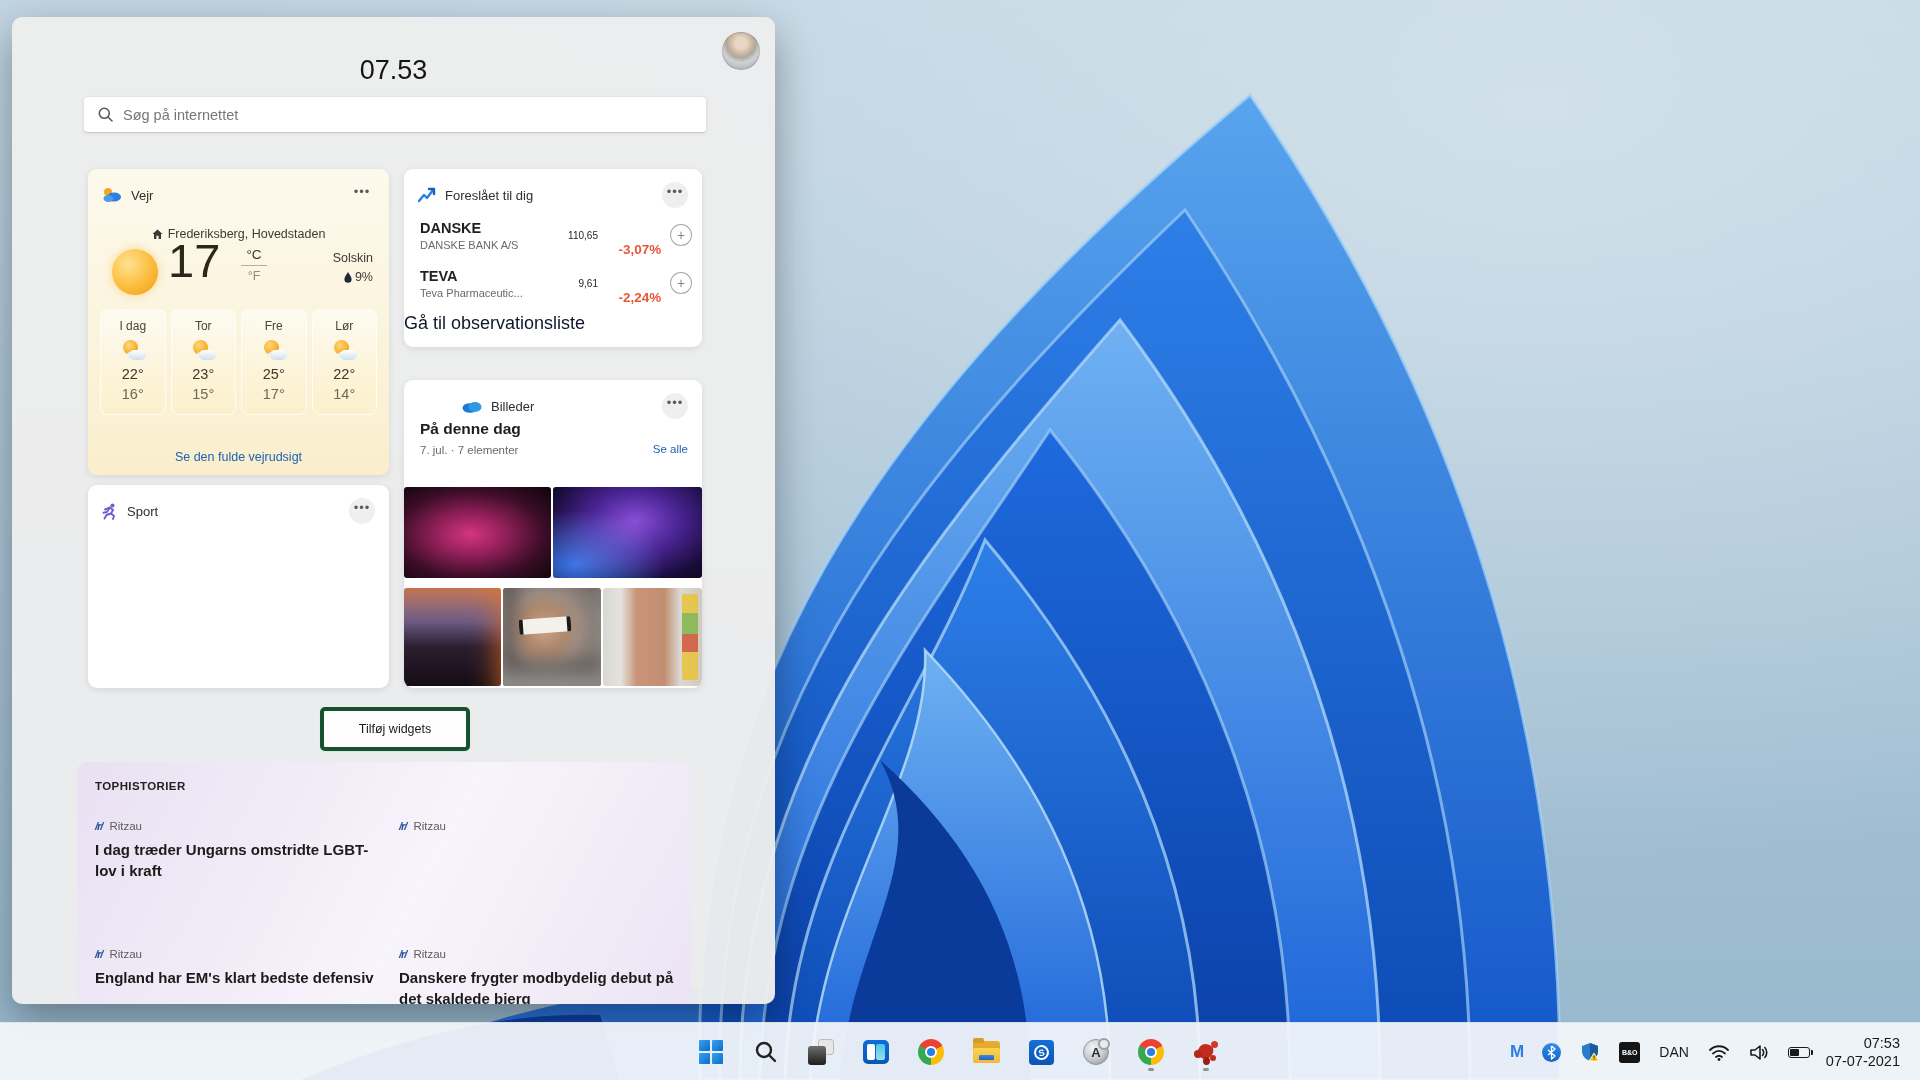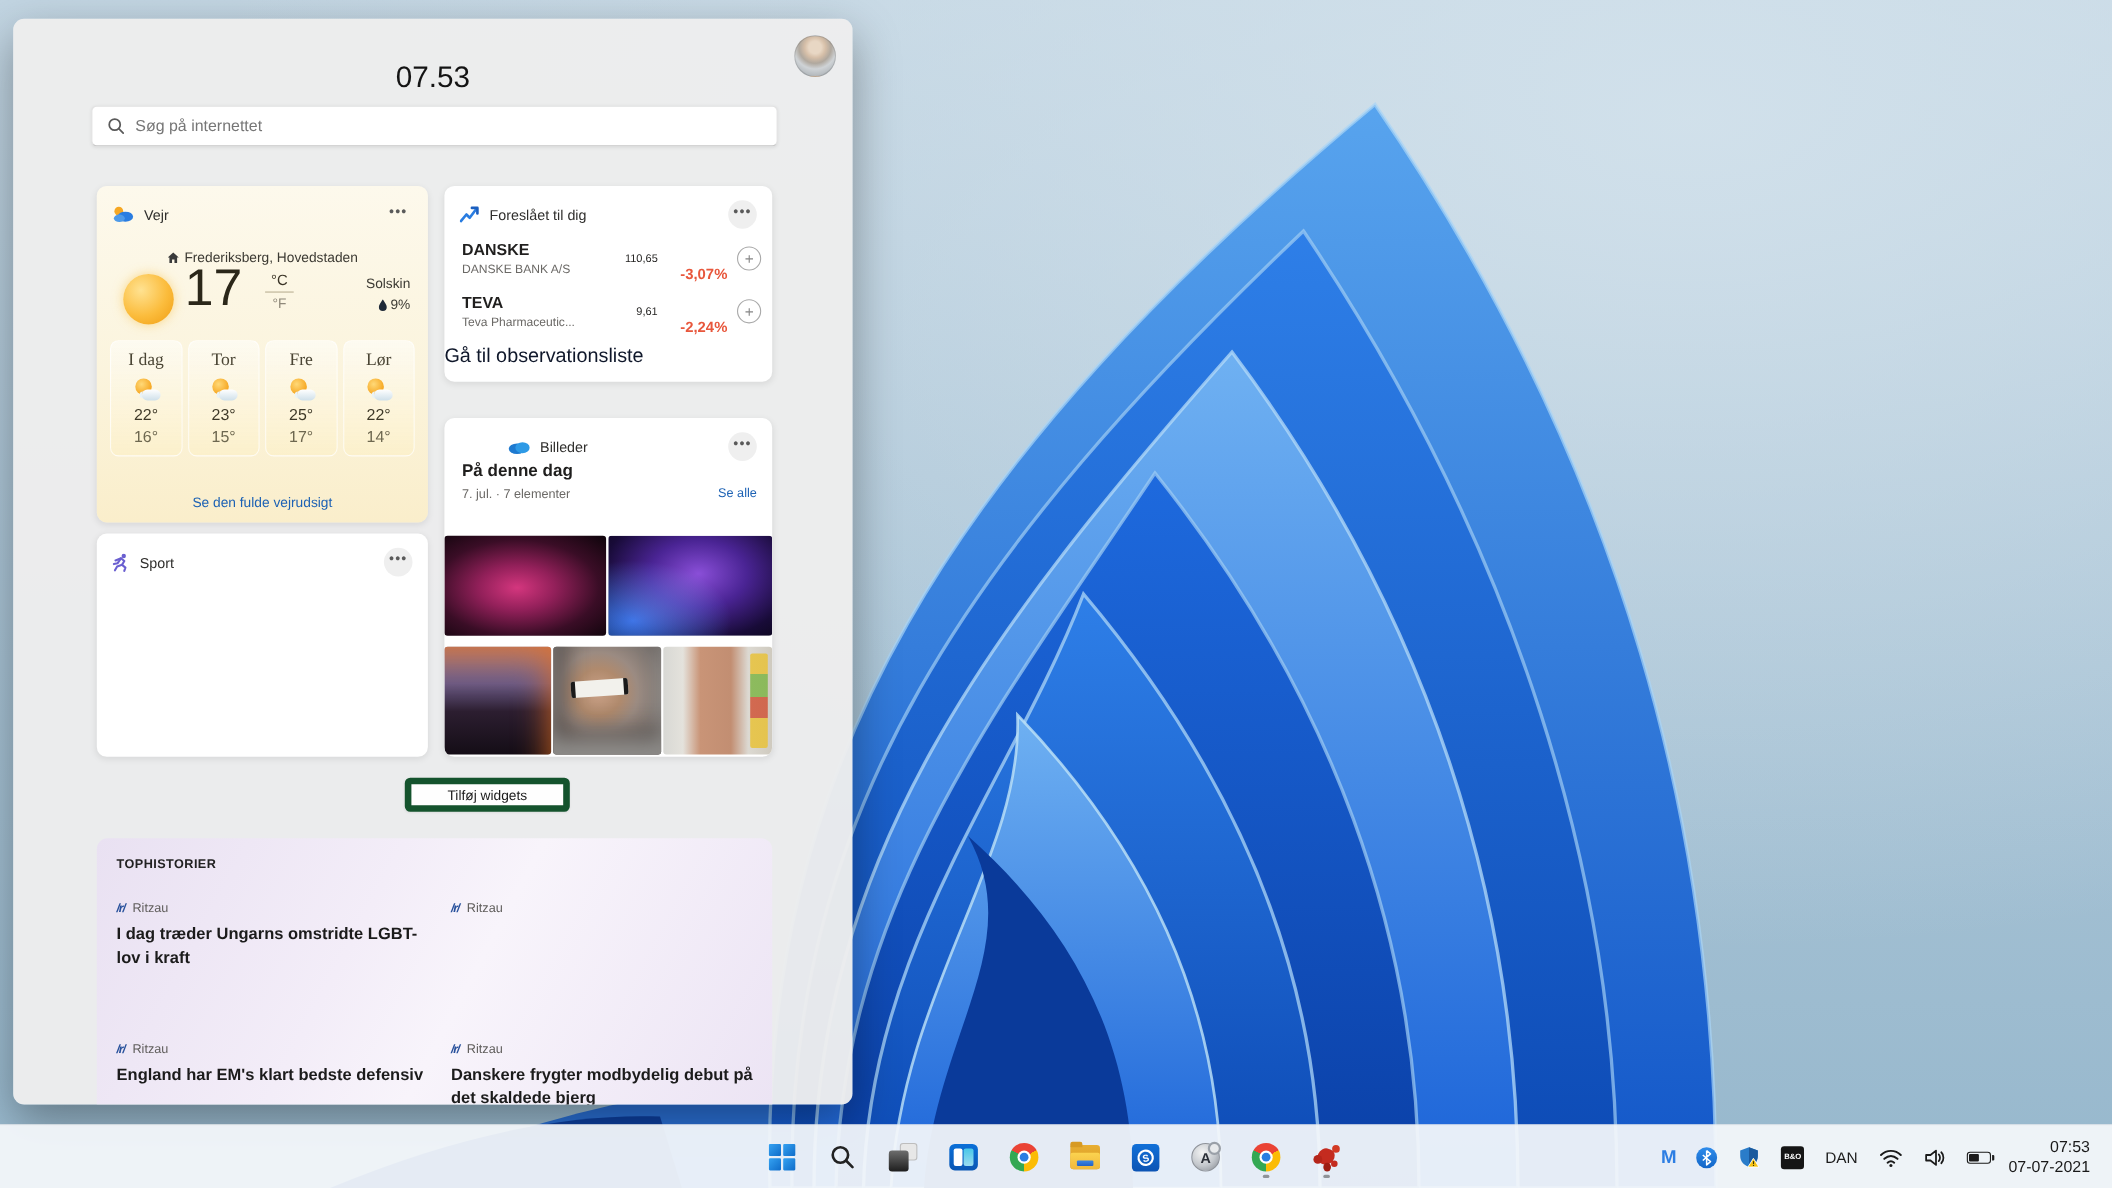--- a/index.html
+++ b/index.html
@@ -44,21 +44,21 @@
   .w-temp { position:absolute; left:80px; top:64px; font-size:47px; font-weight:300; color:#2b2односі719; color:#2b2719; }
   .w-units { position:absolute; left:153px; top:78px; width:26px; text-align:center; }
   .w-unit-c { font-size:13.5px; color:#3a3426; padding-bottom:3px; border-bottom:1px solid #b9b094; }
   .w-unit-f { font-size:12.5px; color:#8f897a; padding-top:3px; }
   .w-cond { position:absolute; right:16px; top:82px; text-align:right; font-size:12.5px; color:#3c3a33; }
   .w-precip { margin-top:5px; display:flex; align-items:center; justify-content:flex-end; gap:3px; }
   .w-days { position:absolute; left:12px; top:140px; width:277px; display:flex; gap:5px; }
   .w-day { flex:1; height:106px; border-radius:8px; text-align:center; padding-top:9px;
     background:linear-gradient(180deg,rgba(255,255,255,.55),rgba(252,240,199,.65));
     border:1px solid rgba(255,255,255,.7); }
-  .w-day-name { font-size:16px; color:#4a4534;font-family:Liberation Serif, serif; }
+  .w-day-name { font-size:12px; color:#4a4534; }
   .sun-cloud { position:relative; width:26px; height:20px; margin:7px auto 6px auto; }
   .sun-cloud .sc-sun { position:absolute; left:3px; top:0; width:15px; height:15px; border-radius:50%;
     background:radial-gradient(circle at 38% 35%,#ffd978,#f6a722 70%); }
   .sun-cloud .sc-cloud { position:absolute; right:0; bottom:0; width:17px; height:10px; border-radius:8px;
     background:linear-gradient(180deg,#ffffff,#cfe0ea); box-shadow:-4px 0 0 -2px #e9f2f7; }
   .w-hi { font-size:14.5px; color:#3d3827; margin-top:2px; }
   .w-lo { font-size:14.5px; color:#6e6850; margin-top:4px;text-align:center; }
   .w-link { position:absolute; bottom:11px; width:100%; text-align:center; font-size:12.5px; color:#1d62b4; cursor:pointer; }
 
   
@@ -98,26 +98,26 @@
   .ph5 { left:199px; top:118px; width:99px; height:98px;
     background:linear-gradient(90deg,#d8d8d4 0%,#e4e2dc 18%,#c99477 34%,#c28e72 62%,#dcd9d2 78%,#cfcabf 100%); }
   .ph5::after { content:""; position:absolute; right:4px; top:6px; width:16px; height:86px;
     background:linear-gradient(180deg,#e8c23a 0 22%,#7fb64a 22% 46%,#d0563a 46% 68%,#e8c23a 68% 100%);
     opacity:.85; border-radius:2px; }
 
   
   #sport { left:76px; top:468px; width:301px; height:203px; }
 
   
-  .add-widgets { position:absolute; left:308px; top:690px; width:150px; height:31px;
-    background:#fefefe; border:6px solid #14532d; border-radius:5px; font-size:12.5px; color:#1b1b1b;
-    font-family:"Liberation Sans",sans-serif; cursor:pointer; box-shadow:0 1px 2px rgba(0,0,0,.06);margin-left:48px; }
-
-  
-  #news { position:absolute; left:76px; top:745px; width:614px; height:242px;
+  .add-widgets { position:absolute; left:308px; top:690px; width:150px; height:44px;
+    background:#fefefe; border:4px solid #14532d; border-radius:5px; font-size:12.5px; color:#1b1b1b;
+    font-family:"Liberation Sans",sans-serif; cursor:pointer; box-shadow:0 1px 2px rgba(0,0,0,.06); }
+
+  
+  #news { position:absolute; left:65px; top:745px; width:614px; height:242px;
     border-radius:10px 10px 0 0; cursor:default;
     background:linear-gradient(118deg,#e9e1f2 0%,#f3edf8 38%,#f8f4fb 55%,#ece4f4 100%); }
   .news-title { position:absolute; left:18px; top:18px; font-size:11.5px; font-weight:bold;
     letter-spacing:.4px; color:#222; }
   .news-item { position:absolute; width:288px; cursor:pointer; }
   .news-src { display:flex; align-items:center; gap:7px; font-size:11.5px; color:#5f5d5b; }
   .ritzau { font-size:11px; font-weight:bold; font-style:italic; color:#27509b; letter-spacing:-1px; }
   .news-head { margin-top:7px; font-size:15px; font-weight:bold; color:#1b1b1b; line-height:21px; }
   .ni1 { left:18px;  top:58px; }
   .ni2 { left:322px; top:58px; }

